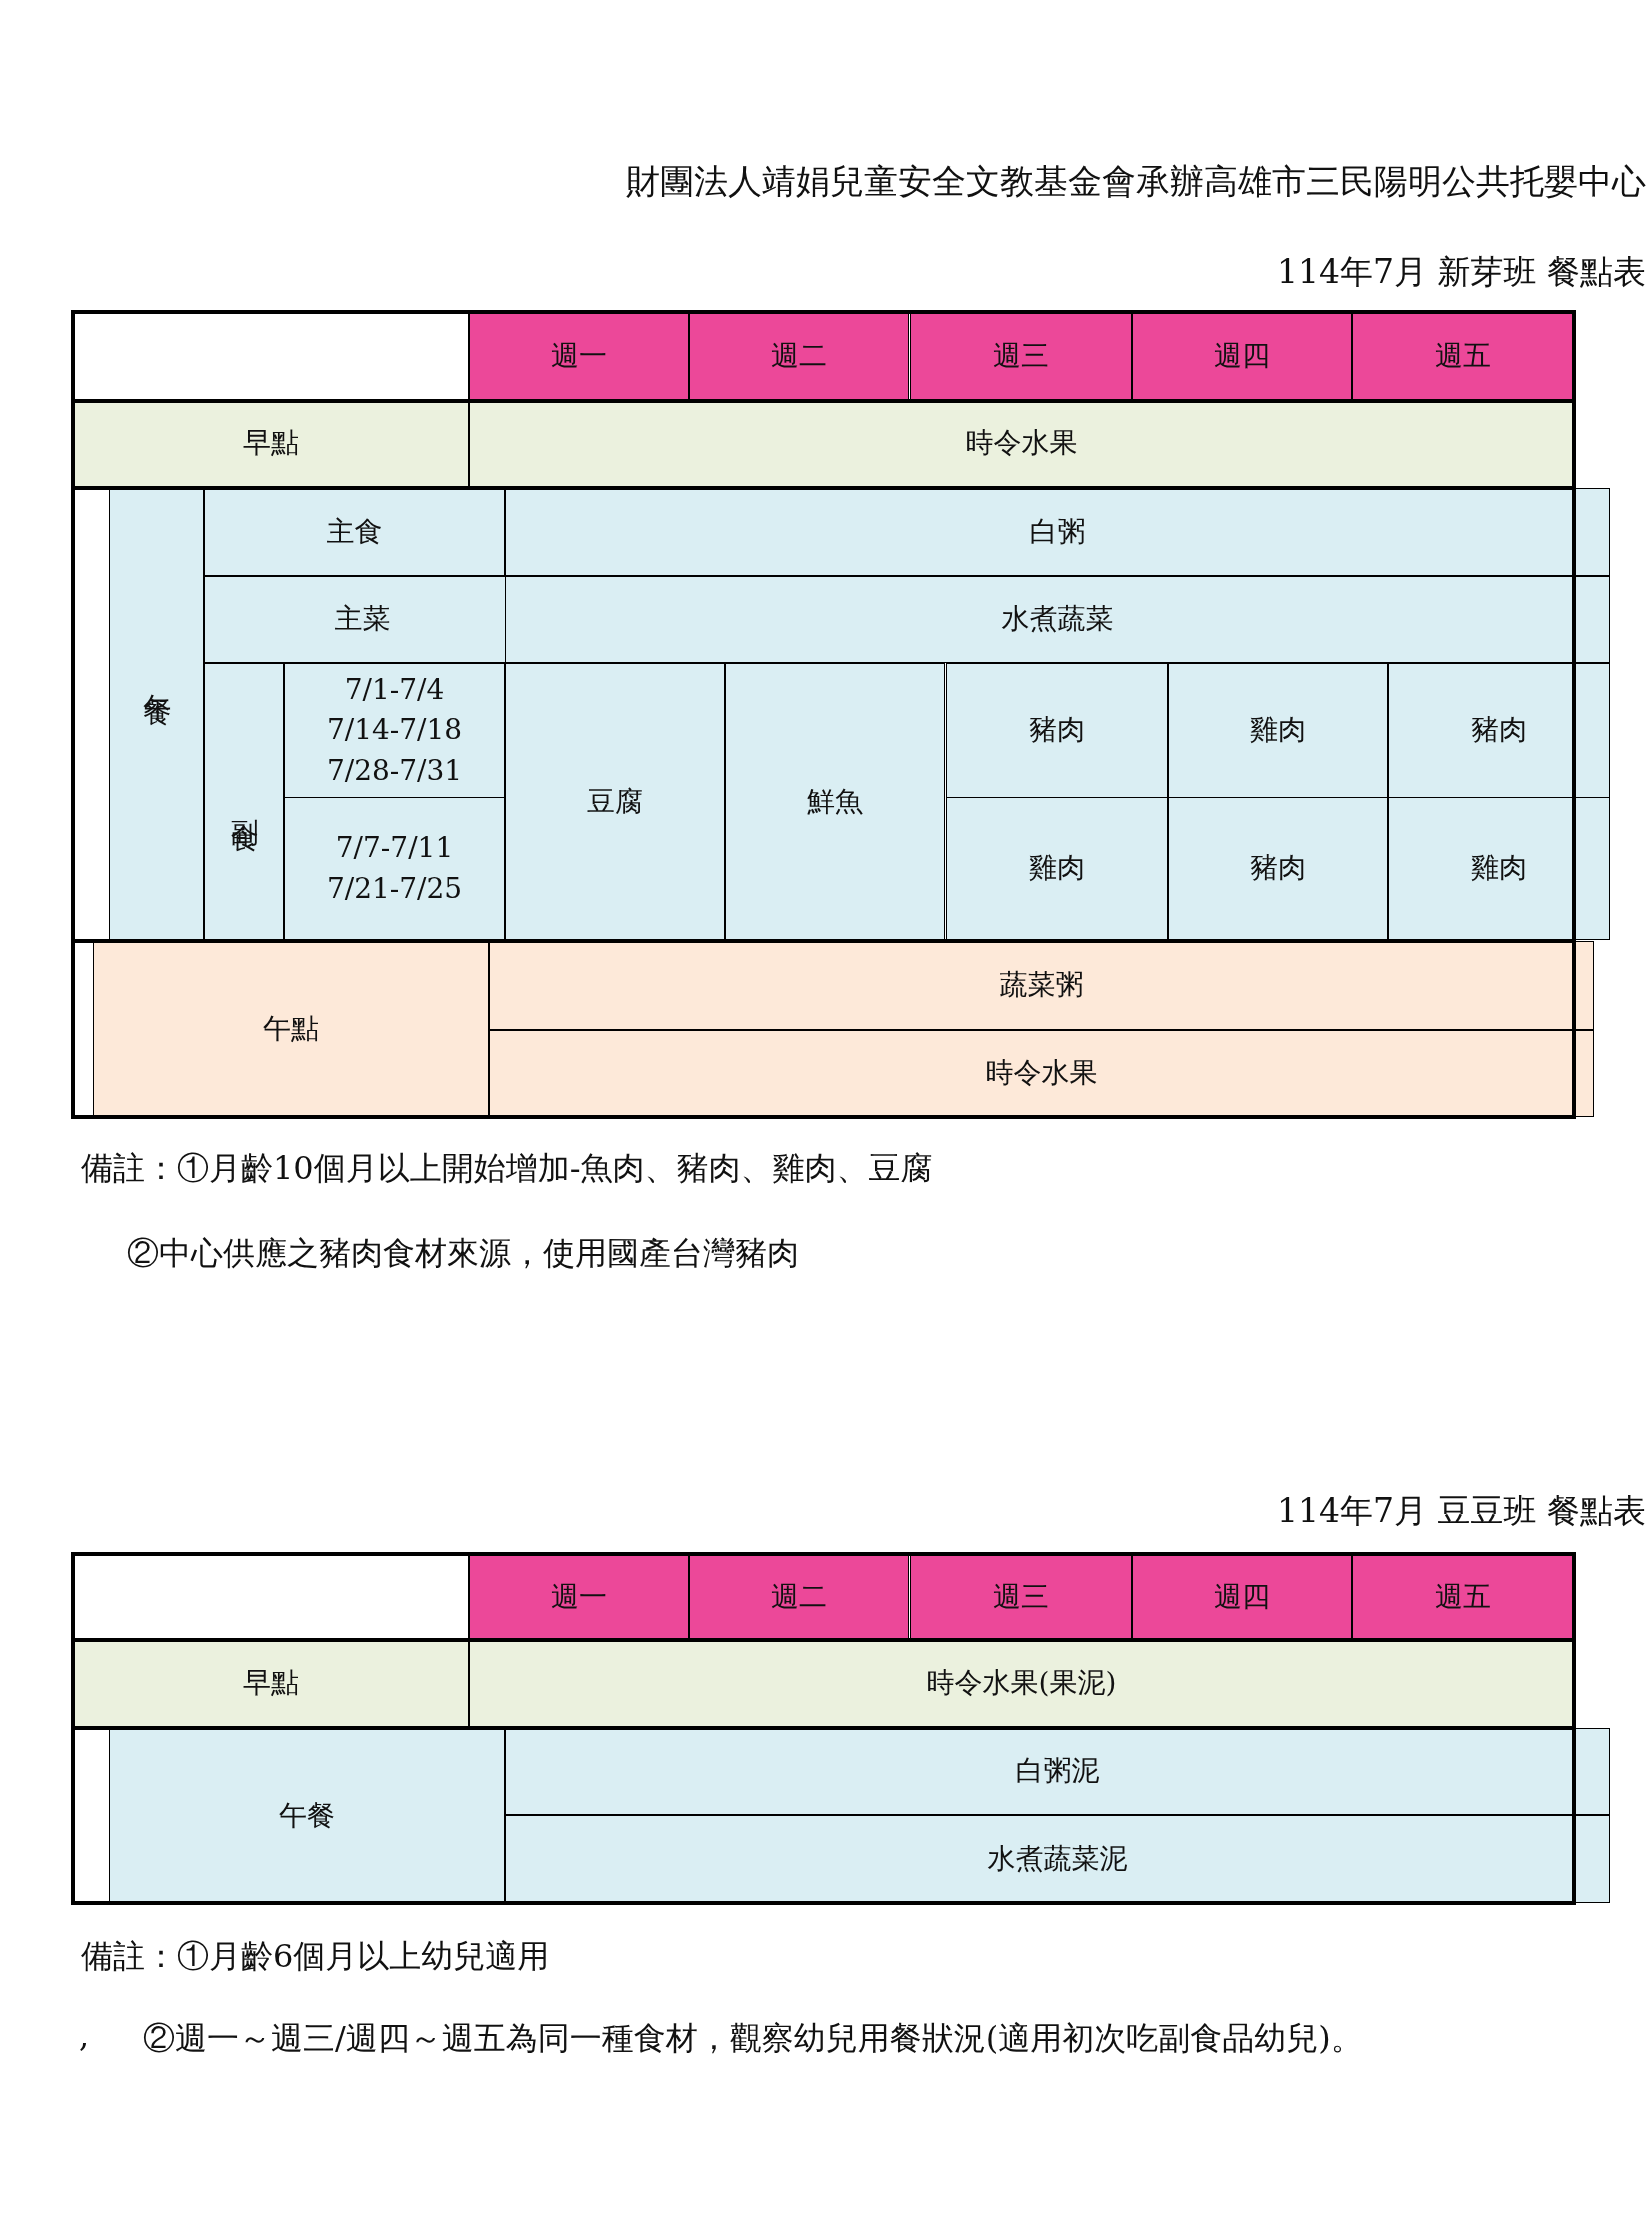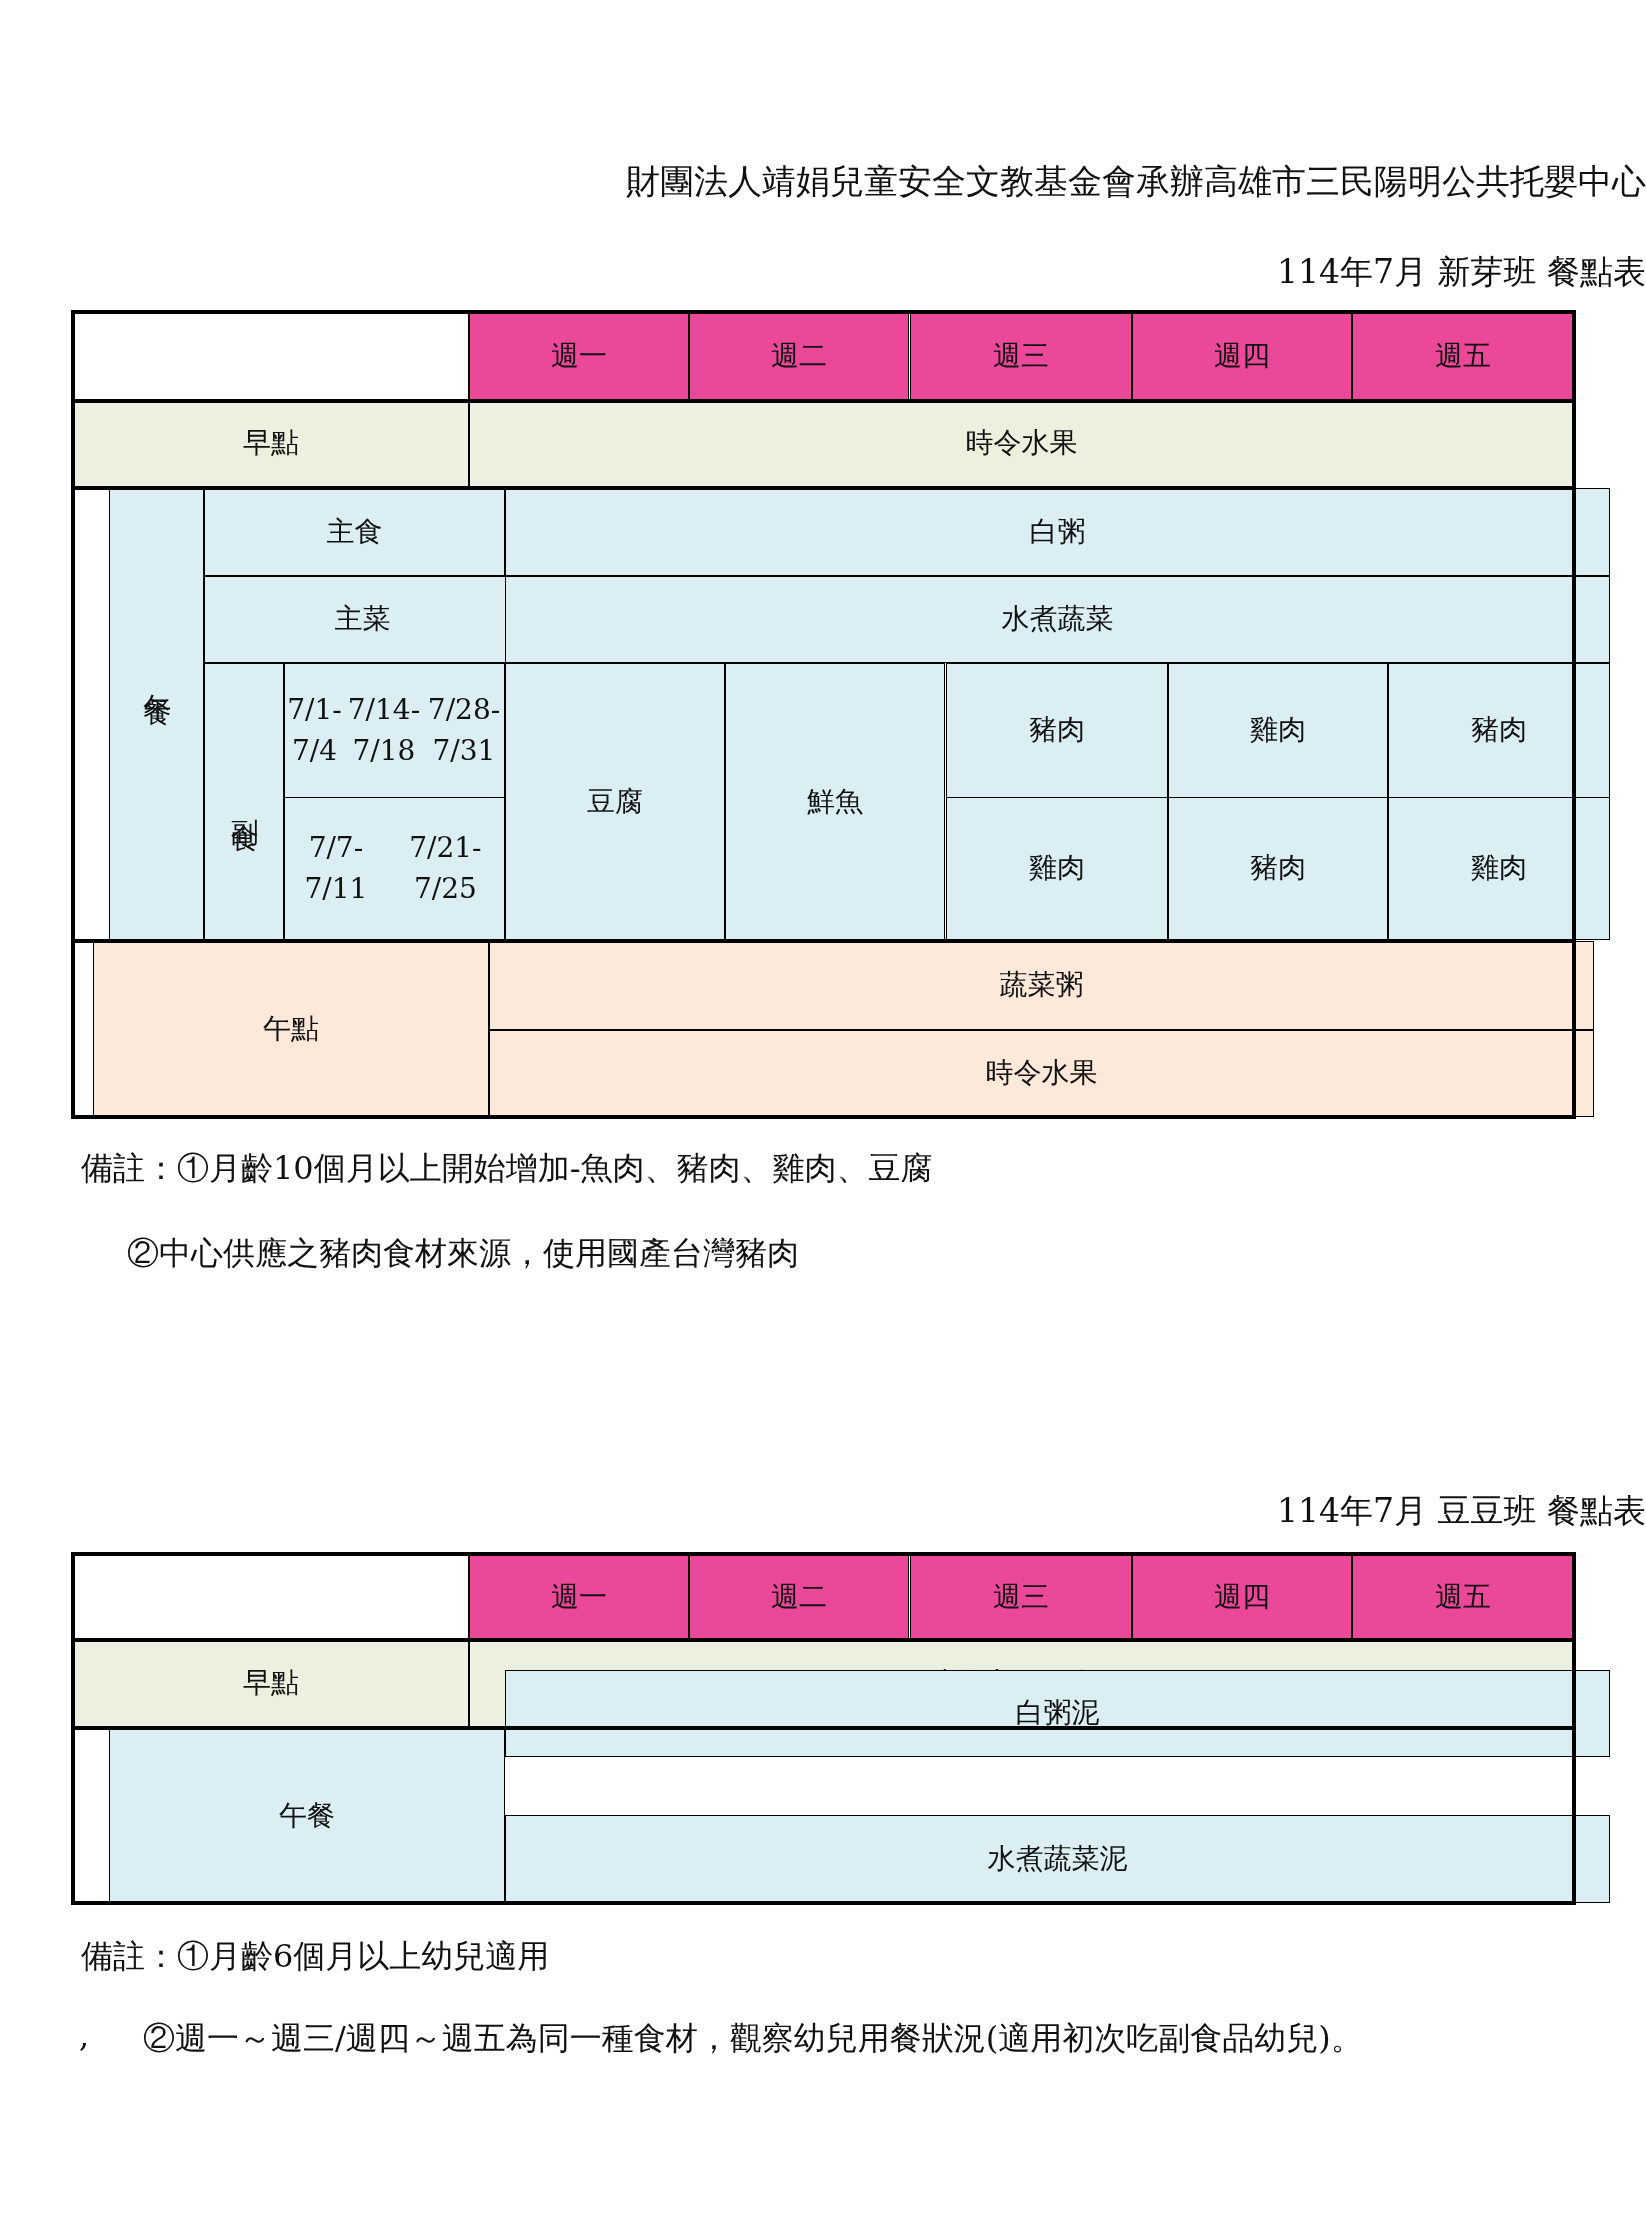--- a/index.html
+++ b/index.html
@@ -12,21 +12,21 @@
           text-align: center; font-size: 28px; line-height: 1.45; border: 1.7px solid #000; }
   .pink  { background: #ec4899; }
   .green { background: #ebf1de; }
   .blue  { background: #daeef3; margin-left: 36px; }
   .peach { background: #fde9d9; margin-left: 20px; }
   .white { background: #ffffff; }
   .vert { writing-mode: vertical-rl; text-orientation: upright; letter-spacing: 5.1px; }
   .tbl-border { position: absolute; box-sizing: border-box; border: 4.3px solid #000; pointer-events: none; }
   .hline { position: absolute; height: 4.3px; background: #000; }
   .note { position: absolute; font-size: 32px; white-space: nowrap; }
-  .multiline { flex-direction: row; align-items: center; }
+  .multiline { flex-direction: column; align-items: center; }
   .multiline span { display: block; }
 </style>
 </head>
 <body>
 
 <div class="title t-main">財團法人靖娟兒童安全文教基金會承辦高雄市三民陽明公共托嬰中心</div>
 <div class="title t-sub" style="top:250px;">114年7月  新芽班  餐點表</div>
 
 <div>
 
@@ -95,21 +95,21 @@
   <div class="cell pink" style="left:469px;top:1554px;width:220px;height:87px;">週一</div>
   <div class="cell pink" style="left:689px;top:1554px;width:220px;height:87px;">週二</div>
   <div class="cell pink" style="left:910px;top:1554px;width:222px;height:87px;">週三</div>
   <div class="cell pink" style="left:1132px;top:1554px;width:220px;height:87px;">週四</div>
   <div class="cell pink" style="left:1352px;top:1554px;width:222px;height:87px;">週五</div>
 
   <div class="cell green" style="left:73px;top:1640px;width:396px;height:87px;">早點</div>
   <div class="cell green" style="left:469px;top:1640px;width:1105px;height:87px;">時令水果(果泥)</div>
 
   <div class="cell blue" style="left:73px;top:1728px;width:396px;height:176px;">午餐</div>
-  <div class="cell blue" style="left:469px;top:1670px;width:1105px;height:87px;">白粥泥</div>
+  <div class="cell blue" style="left:469px;top:1728px;width:1105px;height:87px;">白粥泥</div>
   <div class="cell blue" style="left:469px;top:1815px;width:1105px;height:88px;">水煮蔬菜泥</div>
 
   <div class="tbl-border" style="left:71px;top:1552px;width:1505px;height:353px;"></div>
   <div class="hline" style="left:71px;top:1638px;width:1505px;"></div>
   <div class="hline" style="left:71px;top:1726px;width:1505px;"></div>
 </div>
 
 <div class="note" style="left:81px;top:1935px;">備註：①月齡6個月以上幼兒適用</div>
 <div class="note" style="left:79px;top:2017px;">,</div>
 <div class="note" style="left:143px;top:2017px;">②週一～週三/週四～週五為同一種食材，觀察幼兒用餐狀況(適用初次吃副食品幼兒)。</div>

